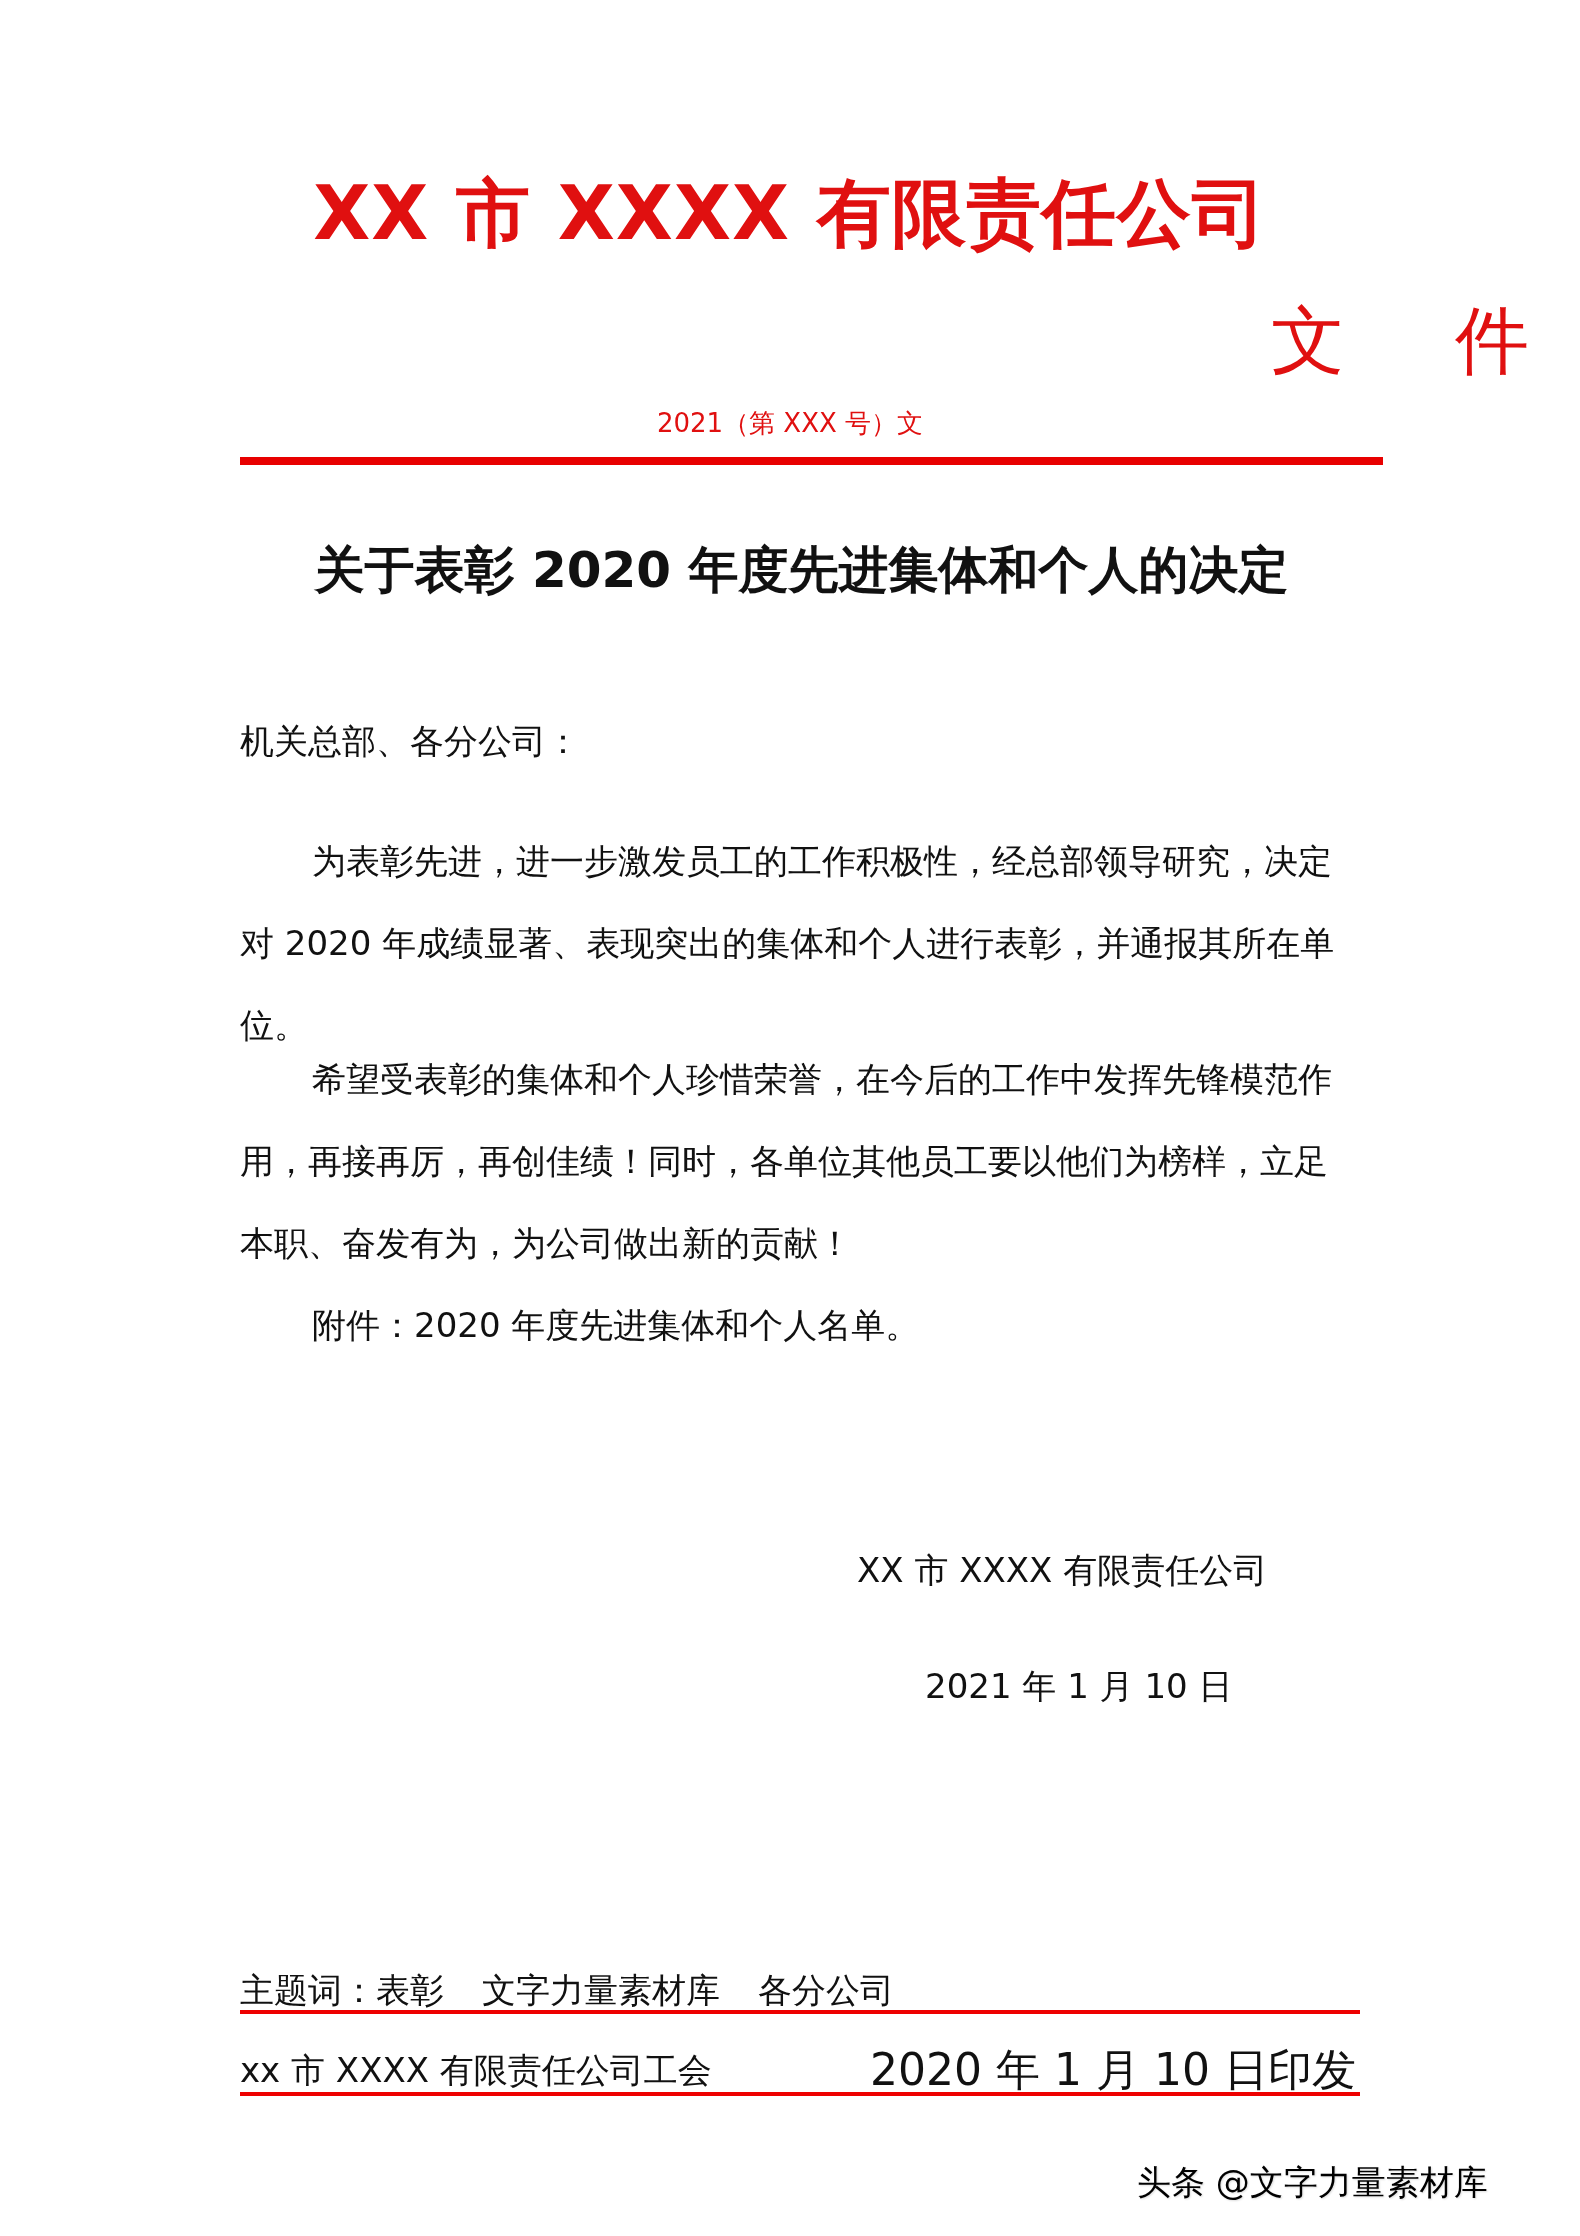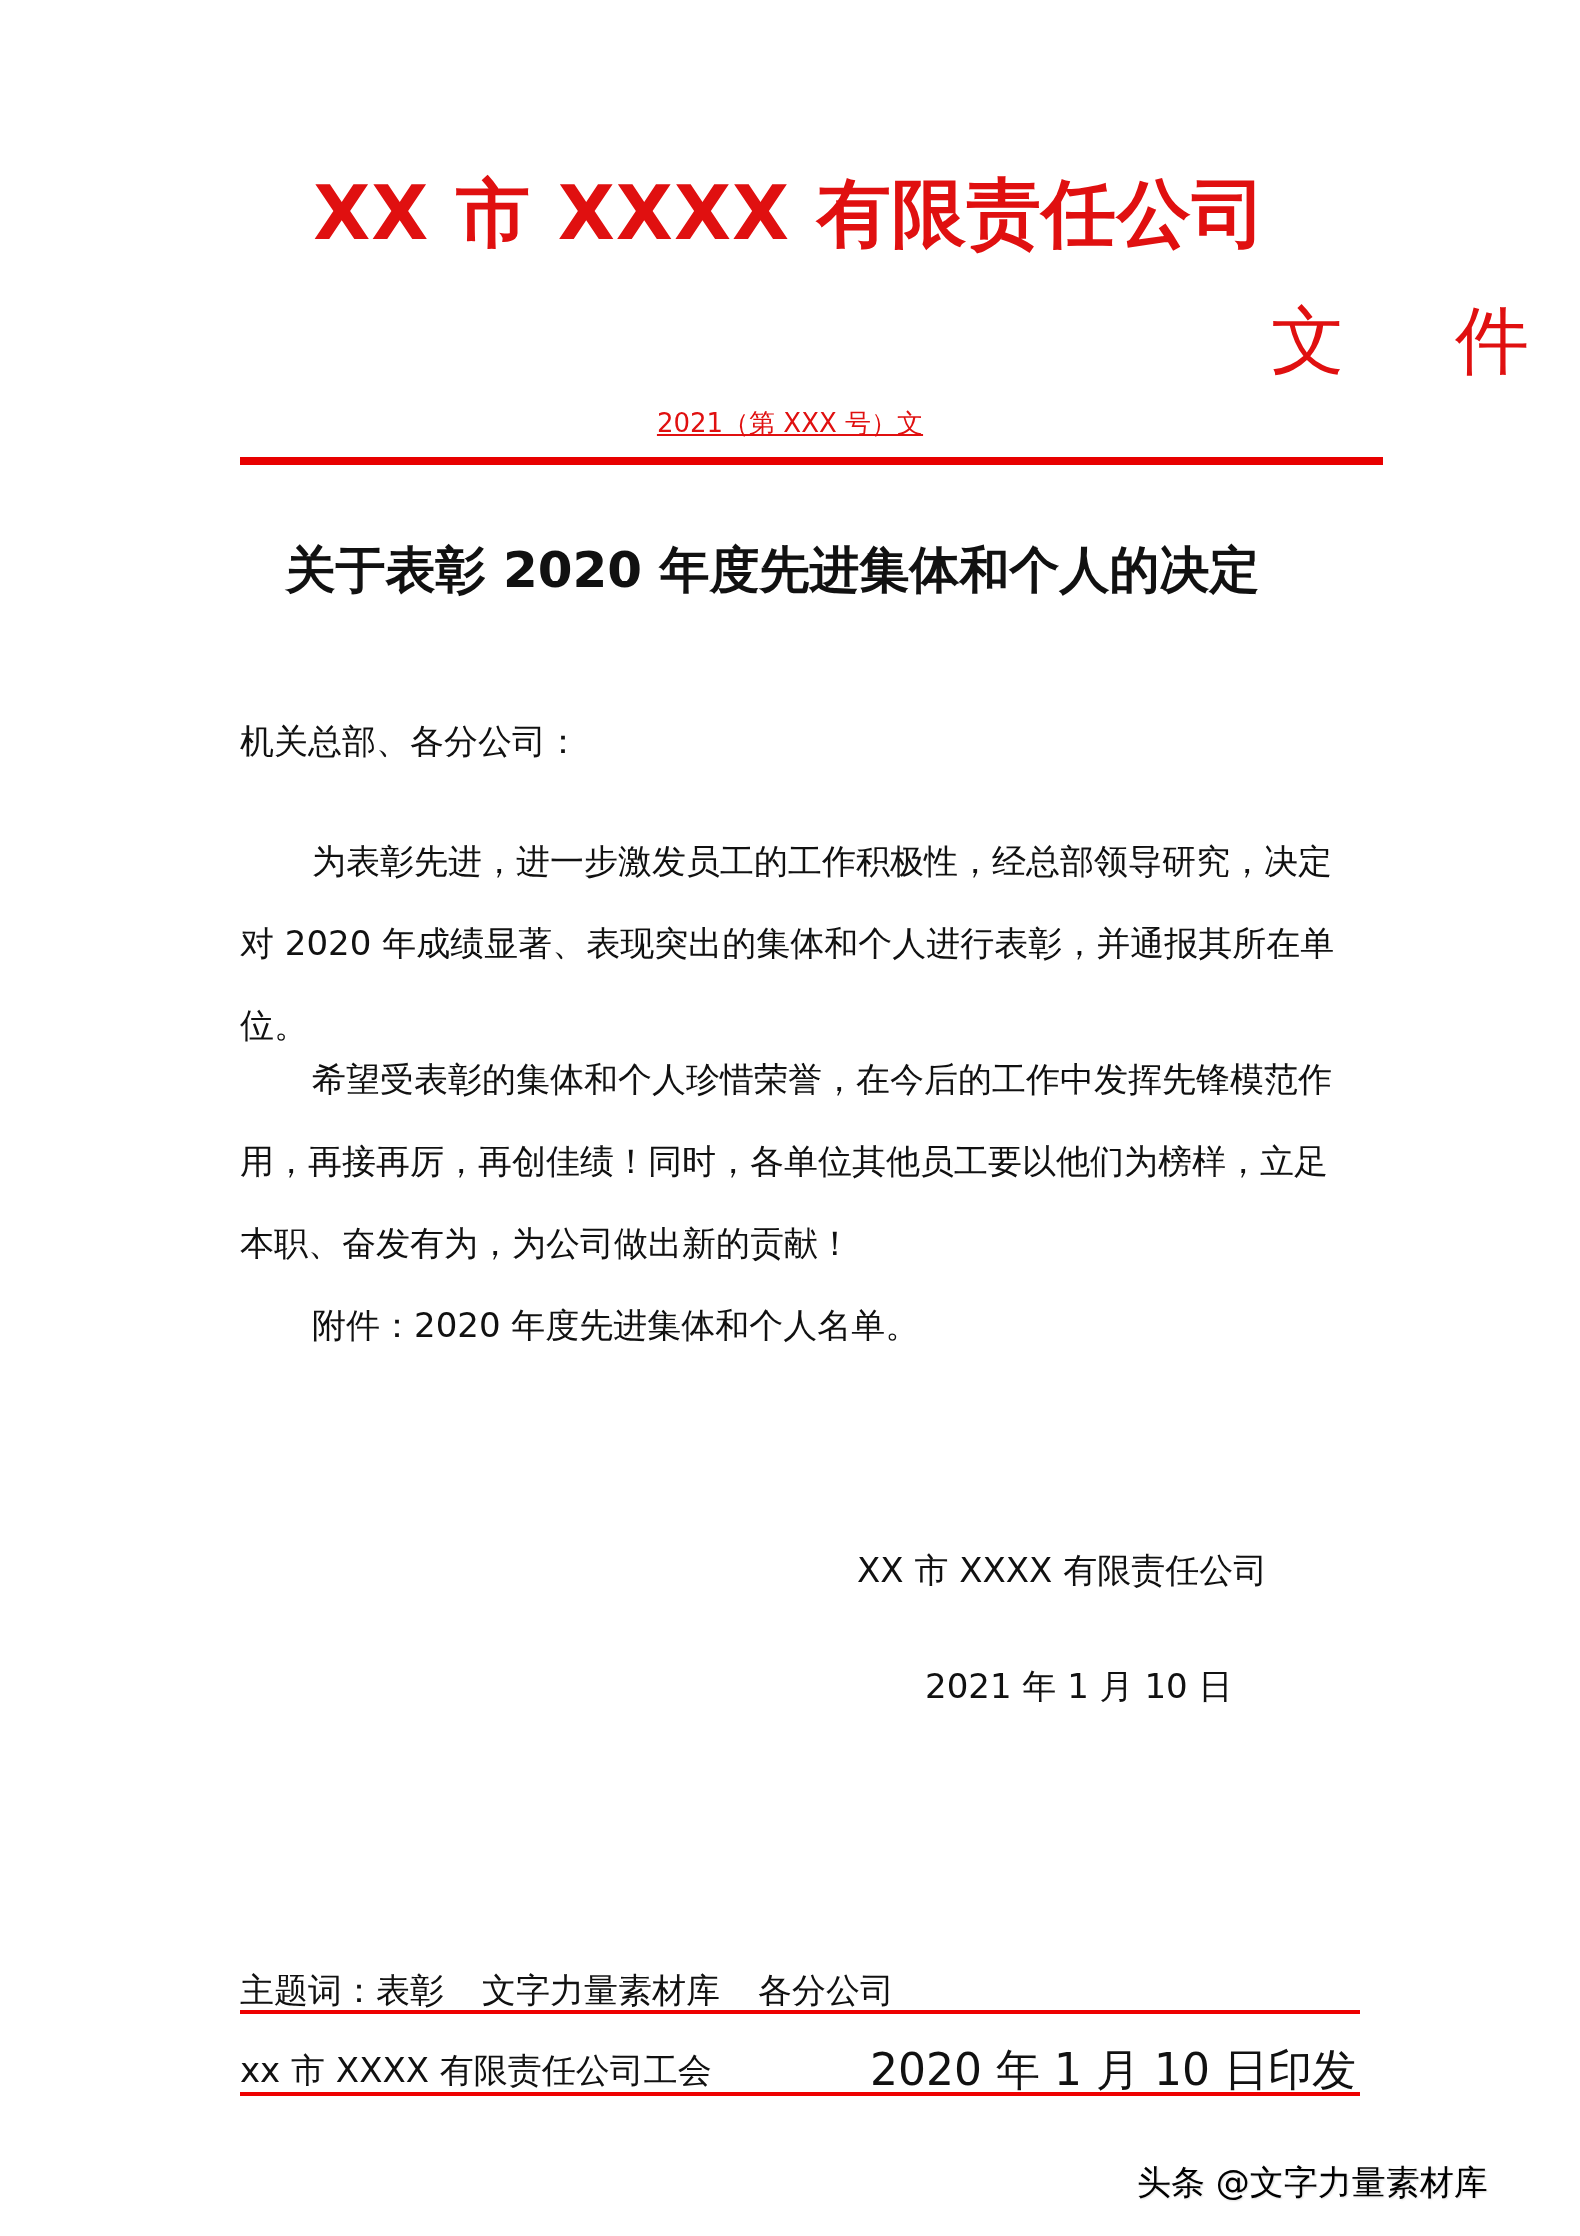--- a/index.html
+++ b/index.html
@@ -14,26 +14,26 @@
     left: 0; width: 1580px; top: 168px; text-align: center;
     font-size: 74px; font-weight: bold; letter-spacing: 1px; line-height: 90px;
   }
   .doc-word {
     left: 4px; width: 1580px; top: 295px; text-align: right;
     font-size: 74px; line-height: 90px;
   }
   .doc-word span { display: inline-block; margin: 0 55px; }
   .doc-number {
     left: 0; width: 1580px; top: 405px; text-align: center;
-    font-size: 26px; line-height: 36px; text-decoration: underline;
+    font-size: 26px; line-height: 36px;
   }
   .rule-thick { left: 240px; width: 1143px; top: 457px; height: 8px; background: #e80000; }
   .doc-title {
     left: 0; width: 1545px; top: 535px; text-align: center;
-    font-size: 50px; font-weight: bold; line-height: 70px; color: #111;
+    font-size: 50px; font-weight: bold; line-height: 70px; color: #111; padding-left: 29px;
   }
   .body-text { left: 240px; width: 1110px; font-size: 34px; line-height: 82px; }
   .salutation { top: 700px; }
   .para1 { top: 820px; }
   .para2 { top: 1038px; }
   .attach { top: 1284px; }
   .para p { margin: 0; text-indent: 72px; }
   .sig-company { left: 857px; top: 1540px; font-size: 34px; line-height: 60px; }
   .sig-date { left: 925px; top: 1656px; font-size: 34px; line-height: 60px; }
   .keywords { left: 240px; top: 1965px; font-size: 34px; line-height: 50px; }

